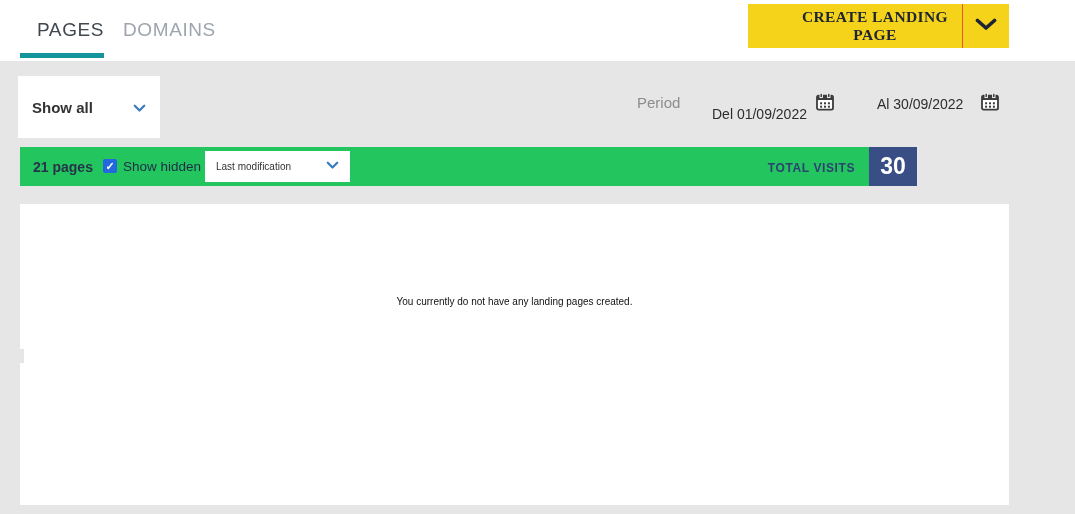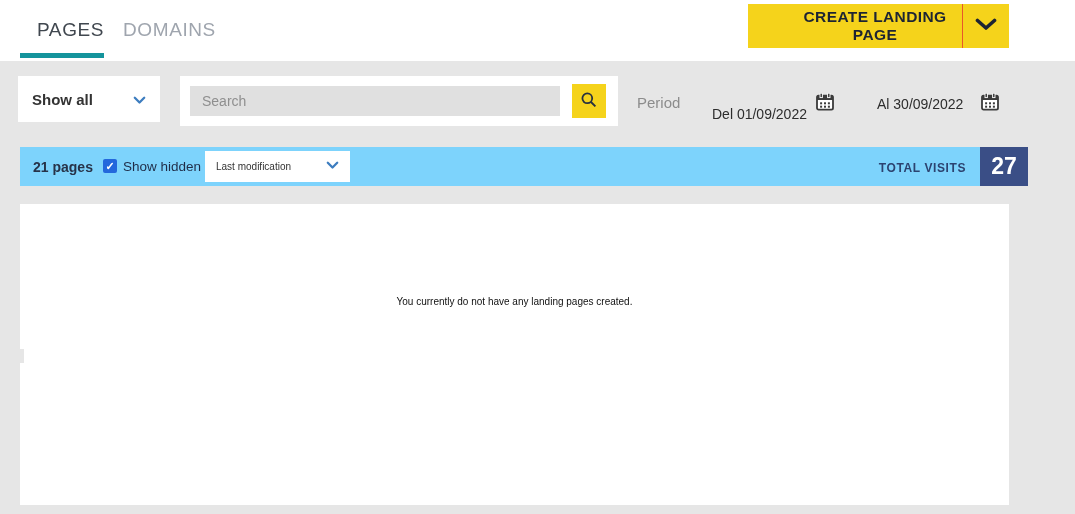--- a/index.html
+++ b/index.html
@@ -15,28 +15,28 @@
   .tab-pages { left: 37px; color: #40474f; }
   .tab-domains { left: 123px; color: #9fa5ae; }
   .tab-underline { position: absolute; left: 20px; top: 53px; width: 84px; height: 5px; background: #14949c; }
   .create-btn {
     position: absolute; left: 748px; top: 4px; width: 261px; height: 44px;
     background: #f5d31b; display: flex; border: none; cursor: pointer; padding: 0;
   }
   .create-label {
     flex: 1; display: flex; align-items: center; justify-content: center;
     font-size: 15.5px; font-weight: 600; color: #1d2433; letter-spacing: .4px;
-    font-family: Liberation Sans, sans-serif;
+    font-family: Liberation Serif, serif;
     margin-left: 40px;
   }
   .create-sep { width: 1px; height: 100%; background: #e8572a; }
   .create-caret { width: 46px; display: flex; align-items: center; justify-content: center; }
   
   .show-all {
-    position: absolute; left: 18px; top: 76px; width: 142px; height: 46px;
+    position: absolute; left: 18px; top: 76px; width: 142px; height: 62px;
     background: #fff; display: flex; align-items: center; justify-content: space-between;
     padding: 0 14px; font-size: 15px; font-weight: 700; color: #333; cursor: pointer;
   }
   .search-wrap { position: absolute; left: 180px; top: 76px; width: 438px; height: 50px; background: #fff; }
   .search-input {
     position: absolute; left: 10px; top: 10px; width: 370px; height: 30px;
     background: #e0e0e0; border: none; outline: none; padding: 0 12px;
     font-size: 14px; color: #333; font-family: "Liberation Sans", sans-serif;
   }
   .search-input::placeholder { color: #8f8f8f; opacity: 1; }
@@ -46,21 +46,21 @@
     cursor: pointer;
   }
   .period-label { position: absolute; left: 637px; top: 94px; font-size: 15px; color: #8c8c8c; }
   .date-text { position: absolute; font-size: 14px; color: #2d2d2d; cursor: pointer; }
   .date-from { left: 712px; top: 106px; }
   .date-to { left: 877px; top: 96px; text-align: center; }
   .cal-icon { position: absolute; top: 93px; cursor: pointer; width: 18px; height: 18px; }
   .cal-from { left: 816px; }
   .cal-to { left: 981px; }
   
-  .list-bar { position: absolute; left: 20px; top: 147px; width: 1008px; height: 39px; background: #7dd3fc; }
+  .list-bar { position: absolute; left: 20px; top: 147px; width: 897px; height: 39px; background: #22c55e; }
   .count { position: absolute; left: 13px; top: 12px; font-size: 14px; font-weight: 700; color: #273349; }
   .checkbox {
     position: absolute; left: 83px; top: 12px; width: 14px; height: 14px;
     background: #2368dc; border-radius: 2px; cursor: pointer;
     display: flex; align-items: center; justify-content: center;
   }
   .checkbox::after { content: "✓"; color: #fff; font-size: 11px; font-weight: 700; line-height: 1; }
   .show-hidden-label { position: absolute; left: 103px; top: 12px; font-size: 13.5px; color: #1f2c47; cursor: pointer; }
   .sort-dd {
     position: absolute; left: 185px; top: 4px; width: 145px; height: 31px;
@@ -106,31 +106,20 @@
 
   <div class="show-all">
     <span>Show all</span>
     <span>
       <svg width="13" height="9" viewBox="0 0 13 9">
           <path d="M1.8 1.8 L6.5 6.5 L11.2 1.8" fill="none" stroke="#3d7dbf" stroke-width="2.3" stroke-linecap="round" stroke-linejoin="round"></path>
         </svg>
     </span>
   </div>
 
-  <div class="search-wrap">
-    <input class="search-input" type="text" placeholder="Search" style="">
-    <button class="search-btn">
-      <span>
-        <svg width="20" height="20" viewBox="0 0 20 20">
-            <circle cx="8.3" cy="8.3" r="4.9" fill="none" stroke="#27313f" stroke-width="1.8"></circle>
-            <line x1="12" y1="12" x2="16.4" y2="16.4" stroke="#27313f" stroke-width="1.9"></line>
-          </svg>
-      </span>
-    </button>
-  </div>
 
   <div class="period-label">Period</div>
 
   <div class="date-text date-from">Del 01/09/2022</div>
   <span class="cal-icon cal-from">
     <svg width="18" height="18" viewBox="0 0 18 18">
       <rect x="1" y="2.6" width="16" height="14" rx="1.6" fill="#ffffff" stroke="#3b3b3b" stroke-width="1.8"></rect>
       <rect x="1" y="2.6" width="16" height="4.4" fill="#3b3b3b"></rect>
       <rect x="4" y="0.2" width="2.4" height="4.4" fill="#3b3b3b" stroke="#ffffff" stroke-width="0.9"></rect>
       <rect x="11.6" y="0.2" width="2.4" height="4.4" fill="#3b3b3b" stroke="#ffffff" stroke-width="0.9"></rect>
@@ -168,21 +157,21 @@
     <div class="sort-dd">
       <span>Last modification</span>
       <span>
         <svg width="13" height="9" viewBox="0 0 13 9">
             <path d="M1.8 1.8 L6.5 6.5 L11.2 1.8" fill="none" stroke="#3d7dbf" stroke-width="2.3" stroke-linecap="round" stroke-linejoin="round"></path>
           </svg>
       </span>
     </div>
 
     <span class="total-visits-label">TOTAL VISITS</span>
-    <span class="visits-box">27</span>
+    <span class="visits-box">30</span>
   </div>
 
   <div class="main-panel">
     <div class="empty-msg">You currently do not have any landing pages created.</div>
     <div class="left-notch"></div>
   </div>
 
 </div>
 
 </body></html>

